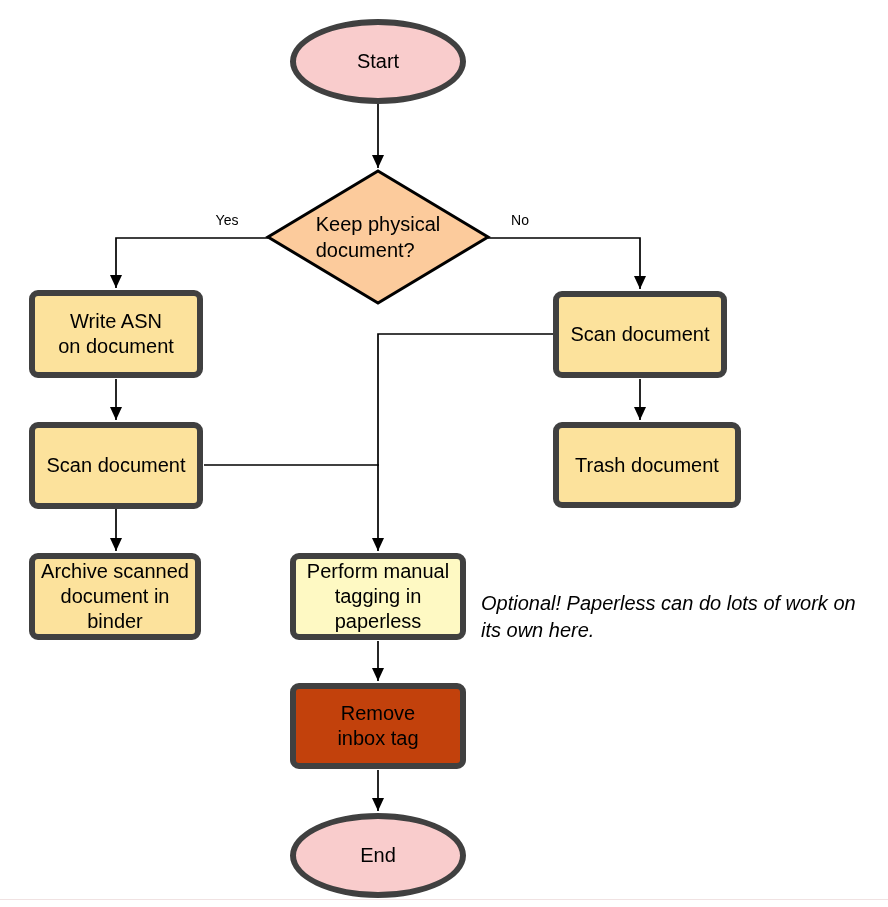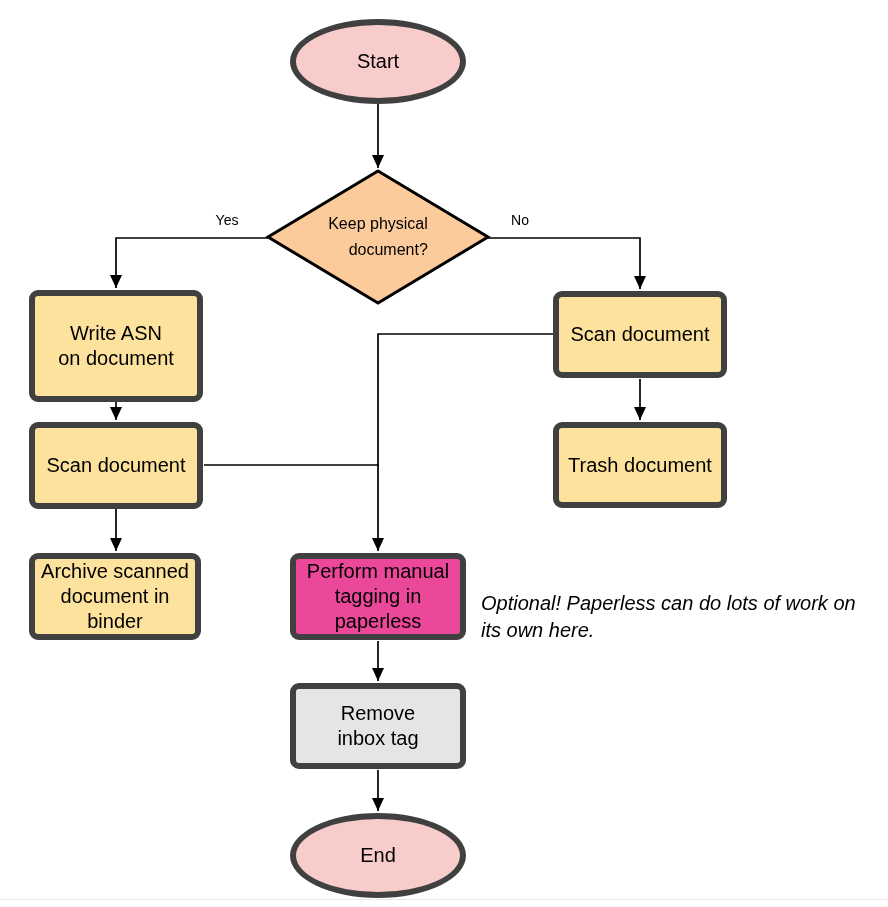--- a/index.html
+++ b/index.html
@@ -31,22 +31,22 @@
   .terminator { border-radius: 50%; }
   .process { border-radius: 9px; }
   .label-text { white-space: pre-line; }
   .decision-label {
     position: absolute;
     left: 278px; top: 206px;
     width: 200px; height: 62px;
     display: flex;
     align-items: center;
     justify-content: center;
-    text-align: right;
-    font-size: 16px;
+    text-align: left;
+    font-size: 20px;
     line-height: 26px;
     white-space: pre-line;
   }
   .edge-label {
     position: absolute;
     font-size: 14px;
     line-height: 22px;
     text-align: center;
   }
   .edge-label.yes { left: 200px; top: 209px; width: 54px; }
@@ -61,25 +61,25 @@
     white-space: pre-line;
   }
   .bottom-divider {
     position: absolute;
     left: 0; top: 899px;
     width: 888px; height: 1px;
     background: #f0e2e2;
   }
   
   #node-start     { left: 290px; top: 19px;  width: 176px; height: 85px; }
-  #node-write-asn { left: 29px;  top: 290px; width: 174px; height: 112px; }
+  #node-write-asn { left: 29px;  top: 290px; width: 174px; height: 88px; }
   #node-scan-left { left: 29px;  top: 422px; width: 174px; height: 87px; }
   #node-archive   { left: 29px;  top: 553px; width: 172px; height: 87px; }
   #node-scan-right{ left: 553px; top: 291px; width: 174px; height: 87px; }
-  #node-trash     { left: 553px; top: 422px; width: 174px; height: 86px; }
+  #node-trash     { left: 553px; top: 422px; width: 188px; height: 86px; }
   #node-tagging   { left: 290px; top: 553px; width: 176px; height: 87px; }
   #node-remove    { left: 290px; top: 683px; width: 176px; height: 86px; }
   #node-end       { left: 290px; top: 813px; width: 176px; height: 85px; }
 </style>
 </head>
 <body>
 
 <div class="canvas">
 
   <svg class="edges-svg" viewBox="0 0 888 907" xmlns="http://www.w3.org/2000/svg">
@@ -131,30 +131,30 @@
   </div>
 
   <div class="node process" id="node-scan-right" style="background: rgb(252, 226, 156);">
     <span class="label-text">Scan document</span>
   </div>
 
   <div class="node process" id="node-trash" style="background: rgb(252, 226, 156);">
     <span class="label-text">Trash document</span>
   </div>
 
-  <div class="node process" id="node-tagging" style="background: #ec4899;">
+  <div class="node process" id="node-tagging" style="background: #fef9c3;">
     <span class="label-text">Perform manual
 tagging in
 paperless</span>
   </div>
 
   <div class="note">Optional! Paperless can do lots of work on
 its own here.</div>
 
-  <div class="node process" id="node-remove" style="background: #e5e5e5;">
+  <div class="node process" id="node-remove" style="background: #c2410c;">
     <span class="label-text">Remove
 inbox tag</span>
   </div>
 
   <div class="node terminator" id="node-end" style="background: rgb(249, 204, 204);">
     <span class="label-text">End</span>
   </div>
 
   <div class="bottom-divider"></div>
 </div>

